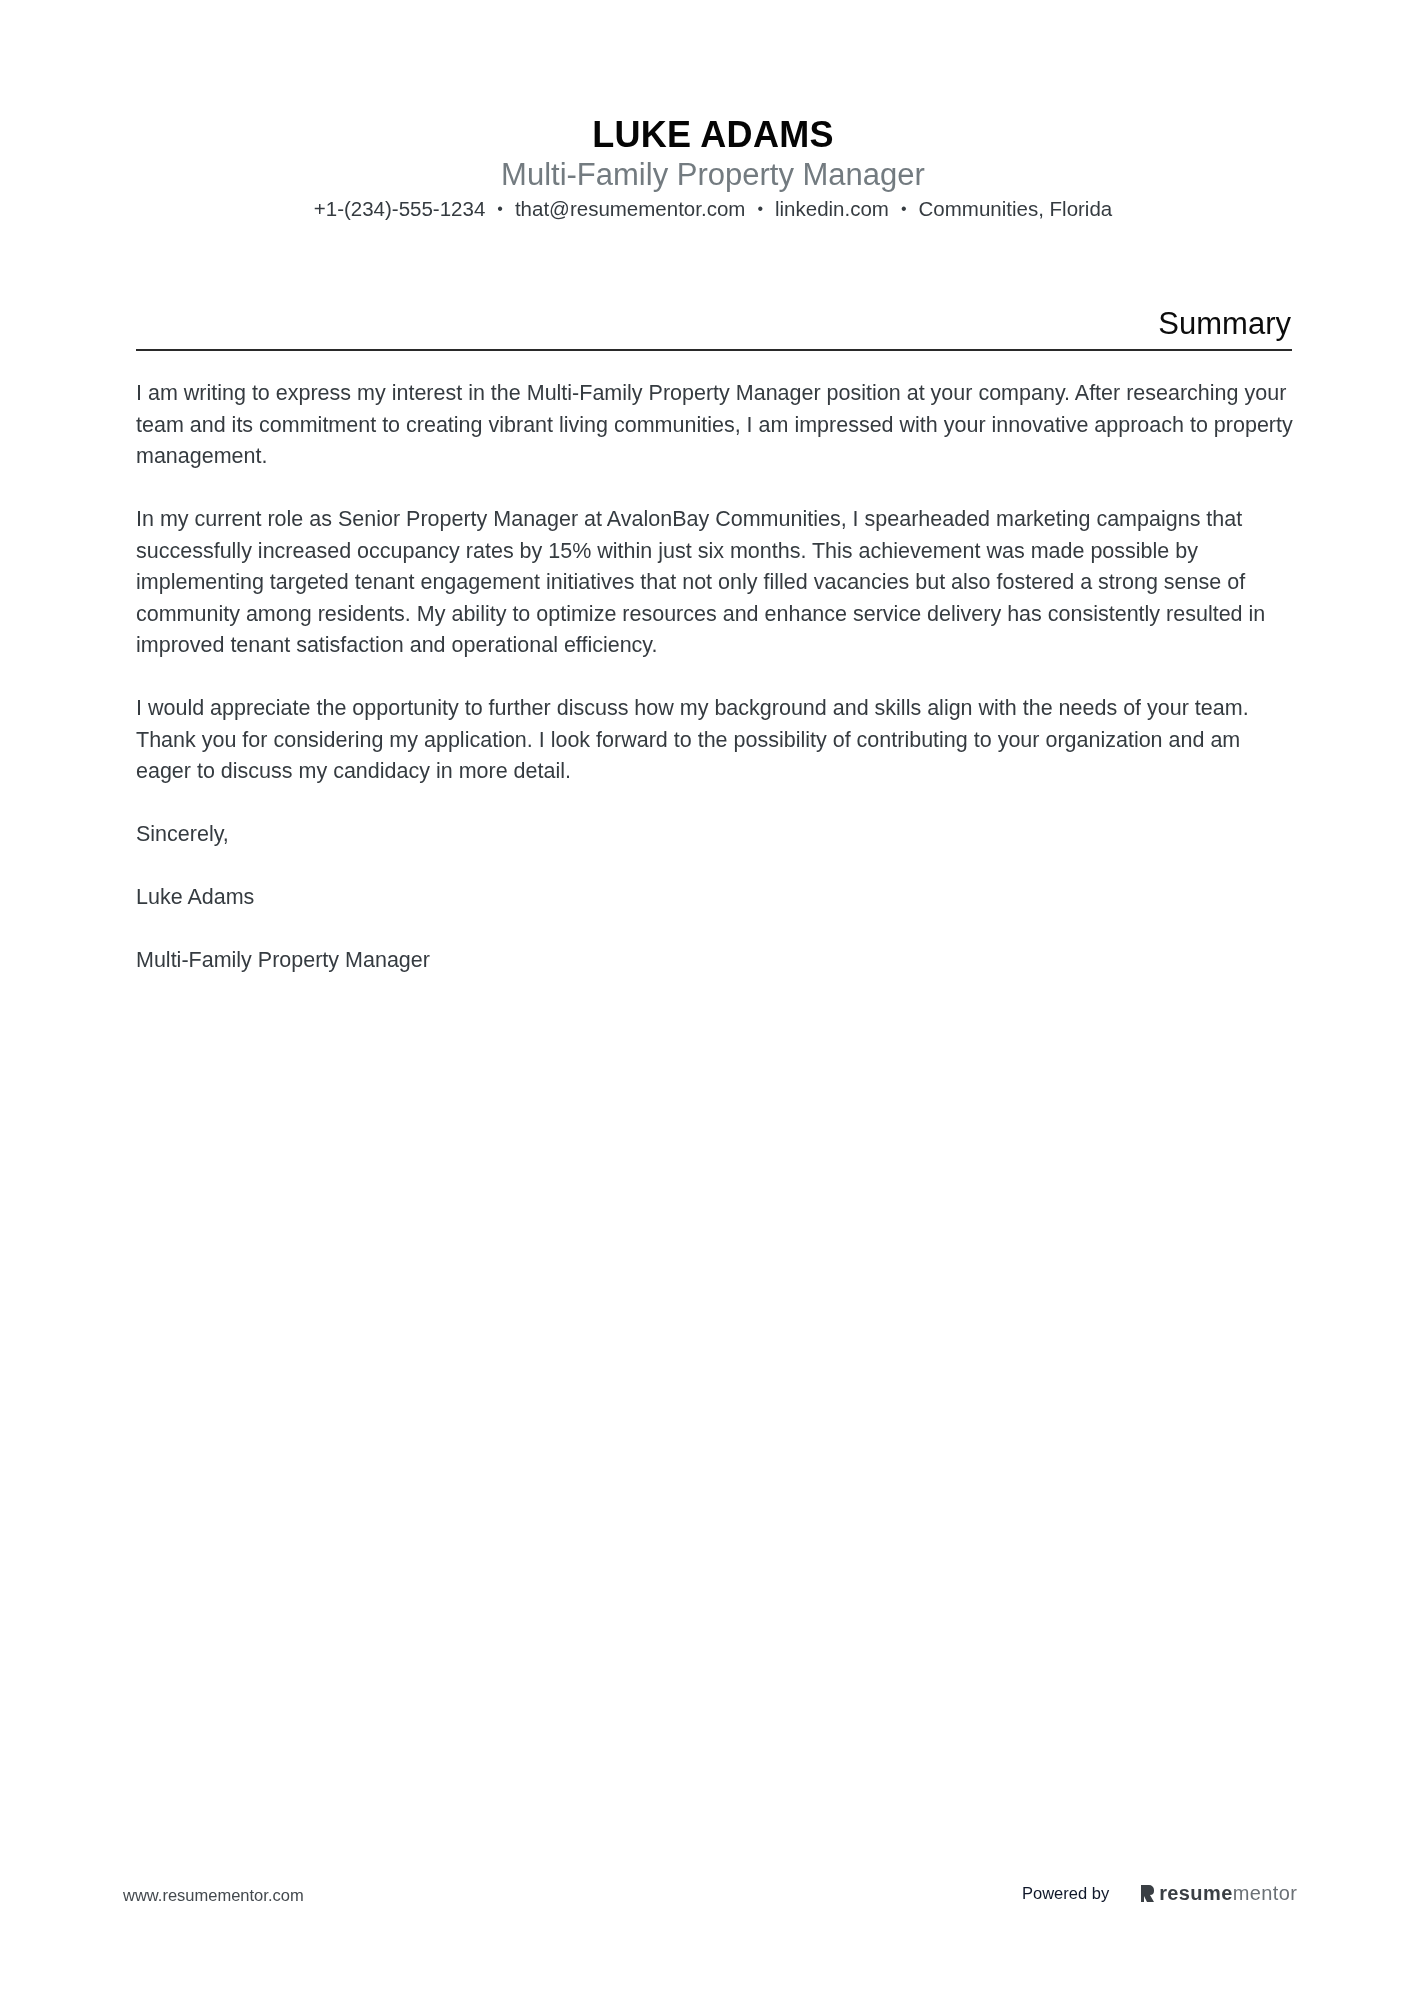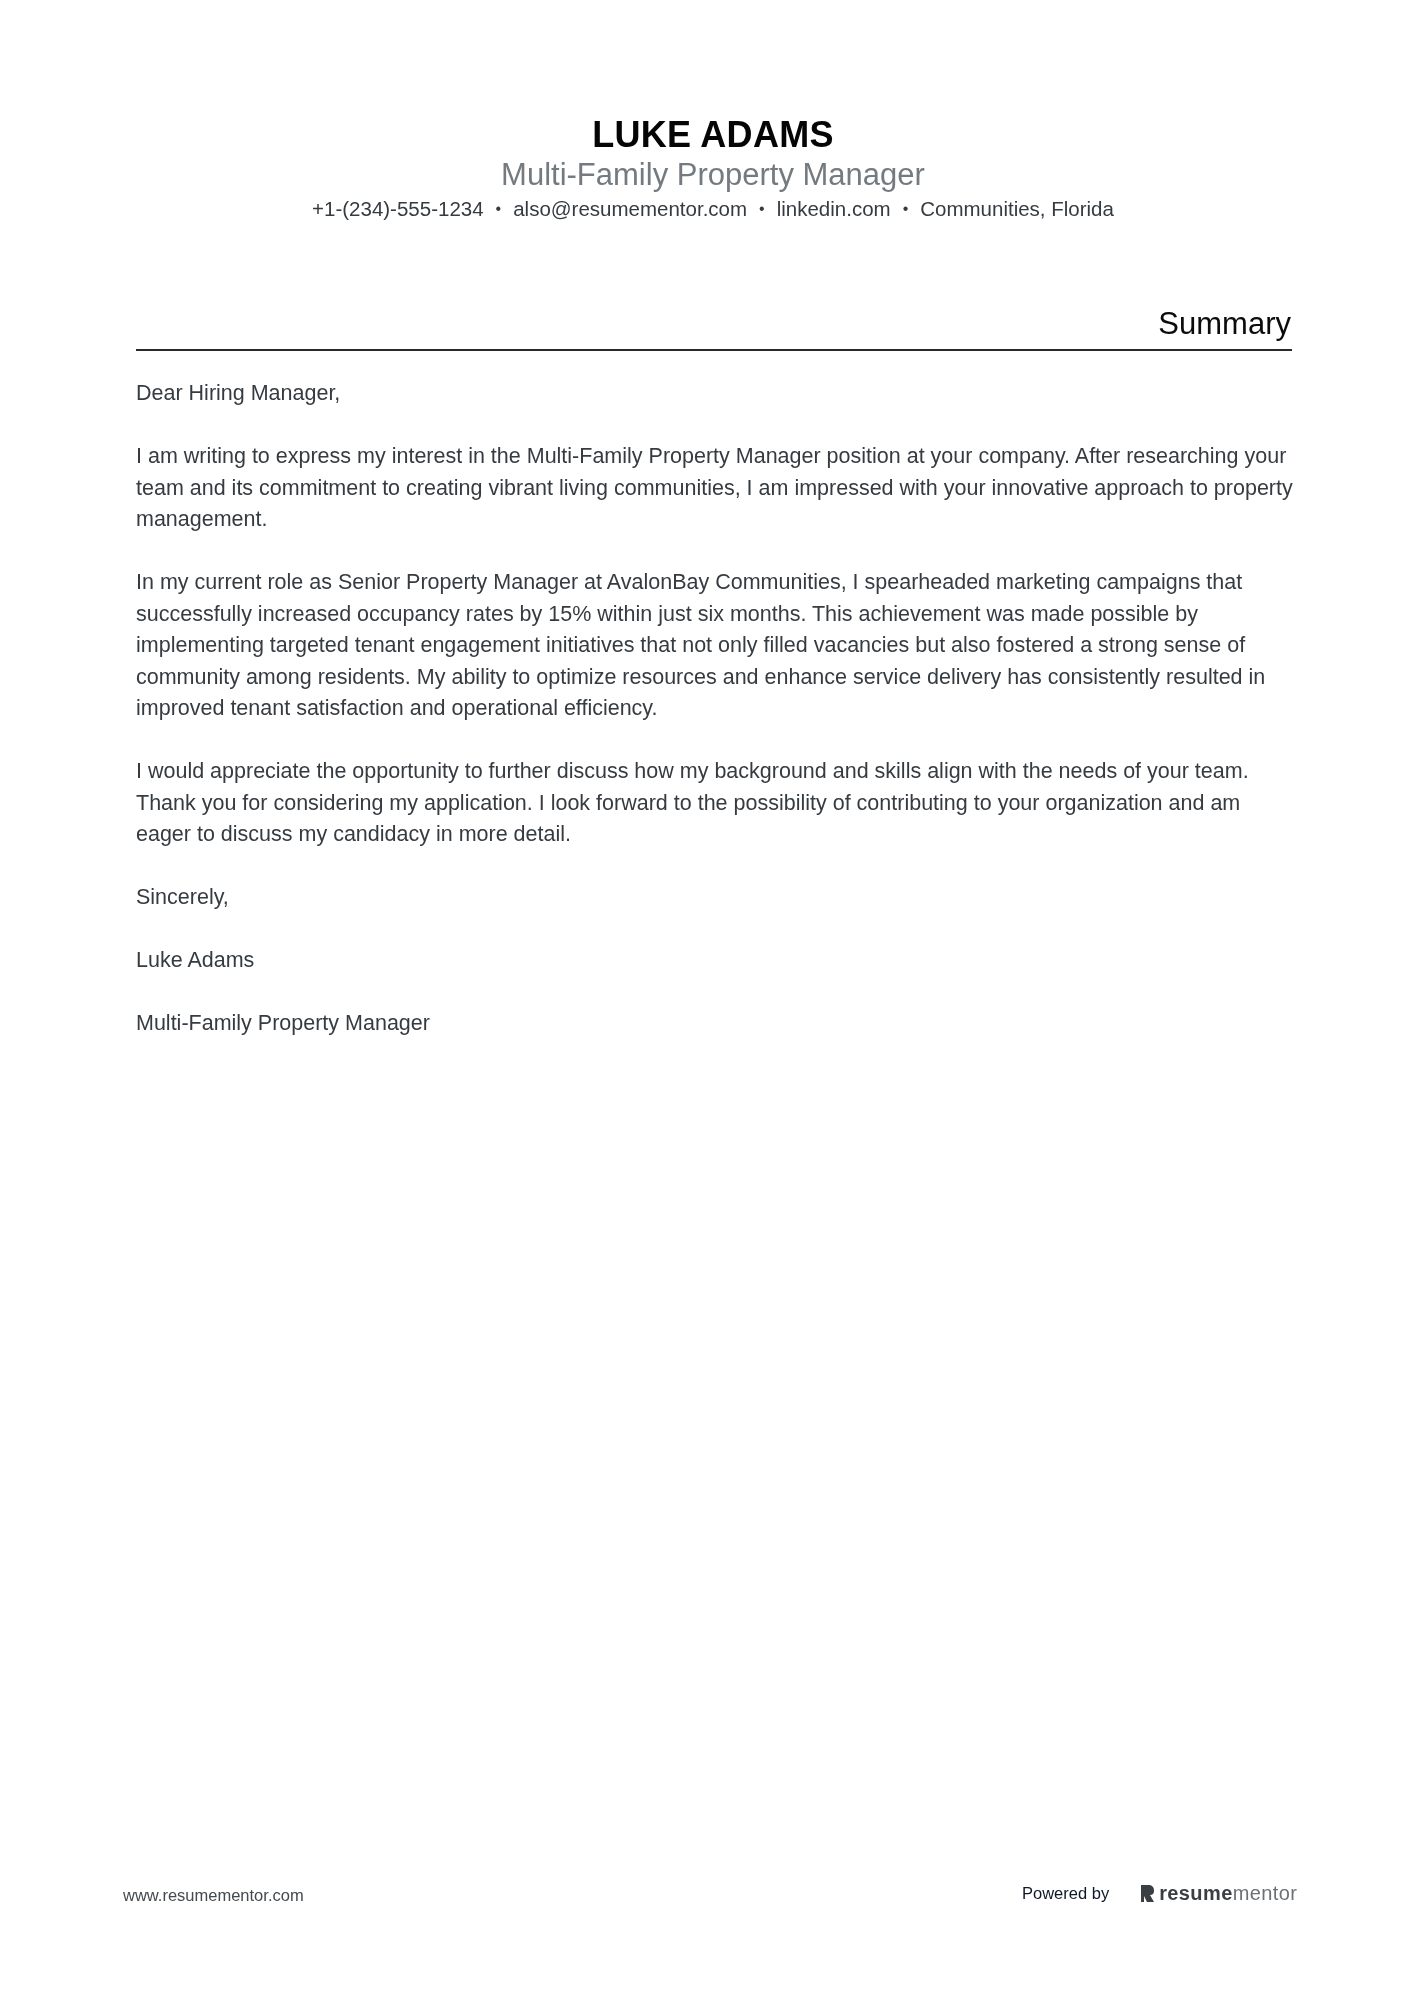--- a/index.html
+++ b/index.html
@@ -130,29 +130,28 @@
   </style>
 </head>
 <body>
 
 <div class="page">
 
   <div class="header">
     <h1 class="name">LUKE ADAMS</h1>
     <div class="title">Multi-Family Property Manager</div>
     <div class="contact">
-      <span>+1-(234)-555-1234</span><span class="sep">•</span><span>also@resumementor.com</span><span class="sep">•</span><span>linkedin.com</span><span class="sep">•</span><span>Communities, Florida</span>
+      <span>+1-(234)-555-1234</span><span class="sep">•</span><span>that@resumementor.com</span><span class="sep">•</span><span>linkedin.com</span><span class="sep">•</span><span>Communities, Florida</span>
     </div>
   </div>
 
   <div class="section-title">Summary</div>
   <div class="rule"></div>
 
   <div class="body-text">
-    <p>Dear Hiring Manager,</p>
     <p>I am writing to express my interest in the Multi-Family Property Manager position at your company. After researching your team and its commitment to creating vibrant living communities, I am impressed with your innovative approach to property management.</p>
     <p>In my current role as Senior Property Manager at AvalonBay Communities, I spearheaded marketing campaigns that successfully increased occupancy rates by 15% within just six months. This achievement was made possible by implementing targeted tenant engagement initiatives that not only filled vacancies but also fostered a strong sense of community among residents. My ability to optimize resources and enhance service delivery has consistently resulted in improved tenant satisfaction and operational efficiency.</p>
     <p>I would appreciate the opportunity to further discuss how my background and skills align with the needs of your team. Thank you for considering my application. I look forward to the possibility of contributing to your organization and am eager to discuss my candidacy in more detail.</p>
     <p>Sincerely,</p>
     <p>Luke Adams</p>
     <p>Multi-Family Property Manager</p>
   </div>
 
   <div class="footer-left">www.resumementor.com</div>
 

